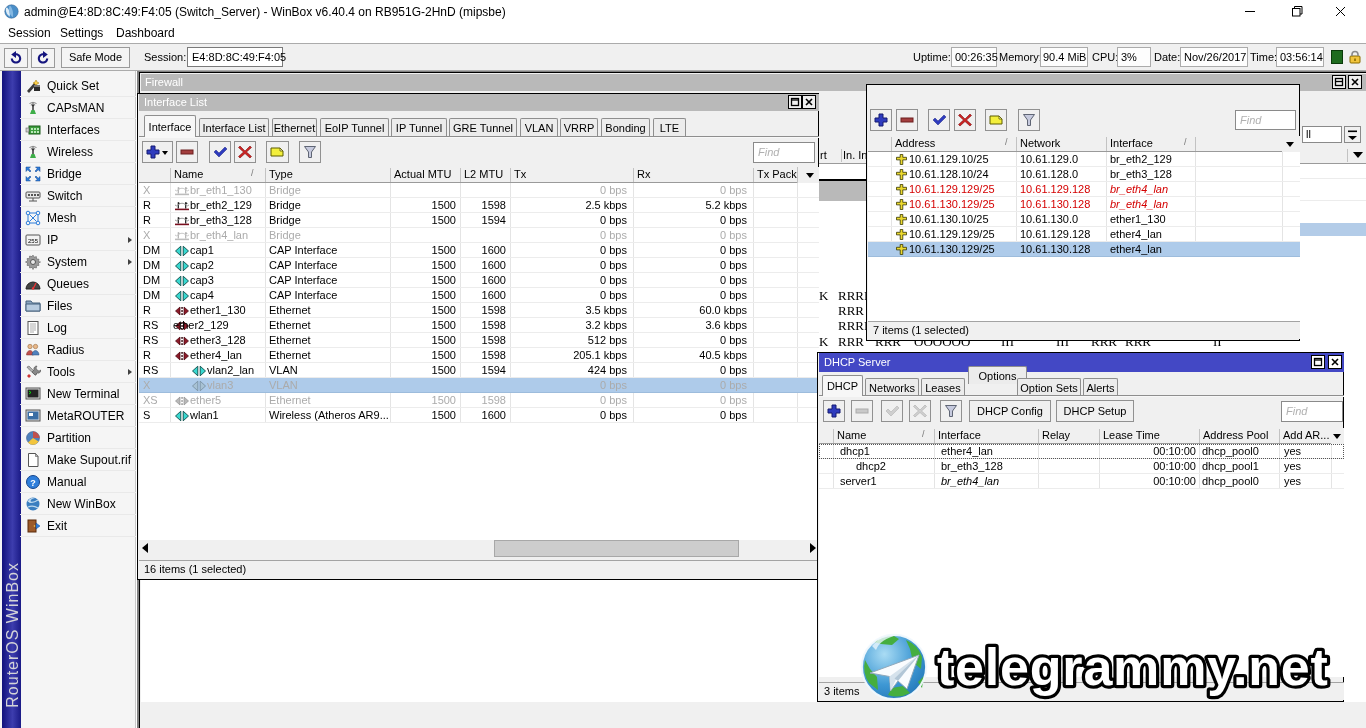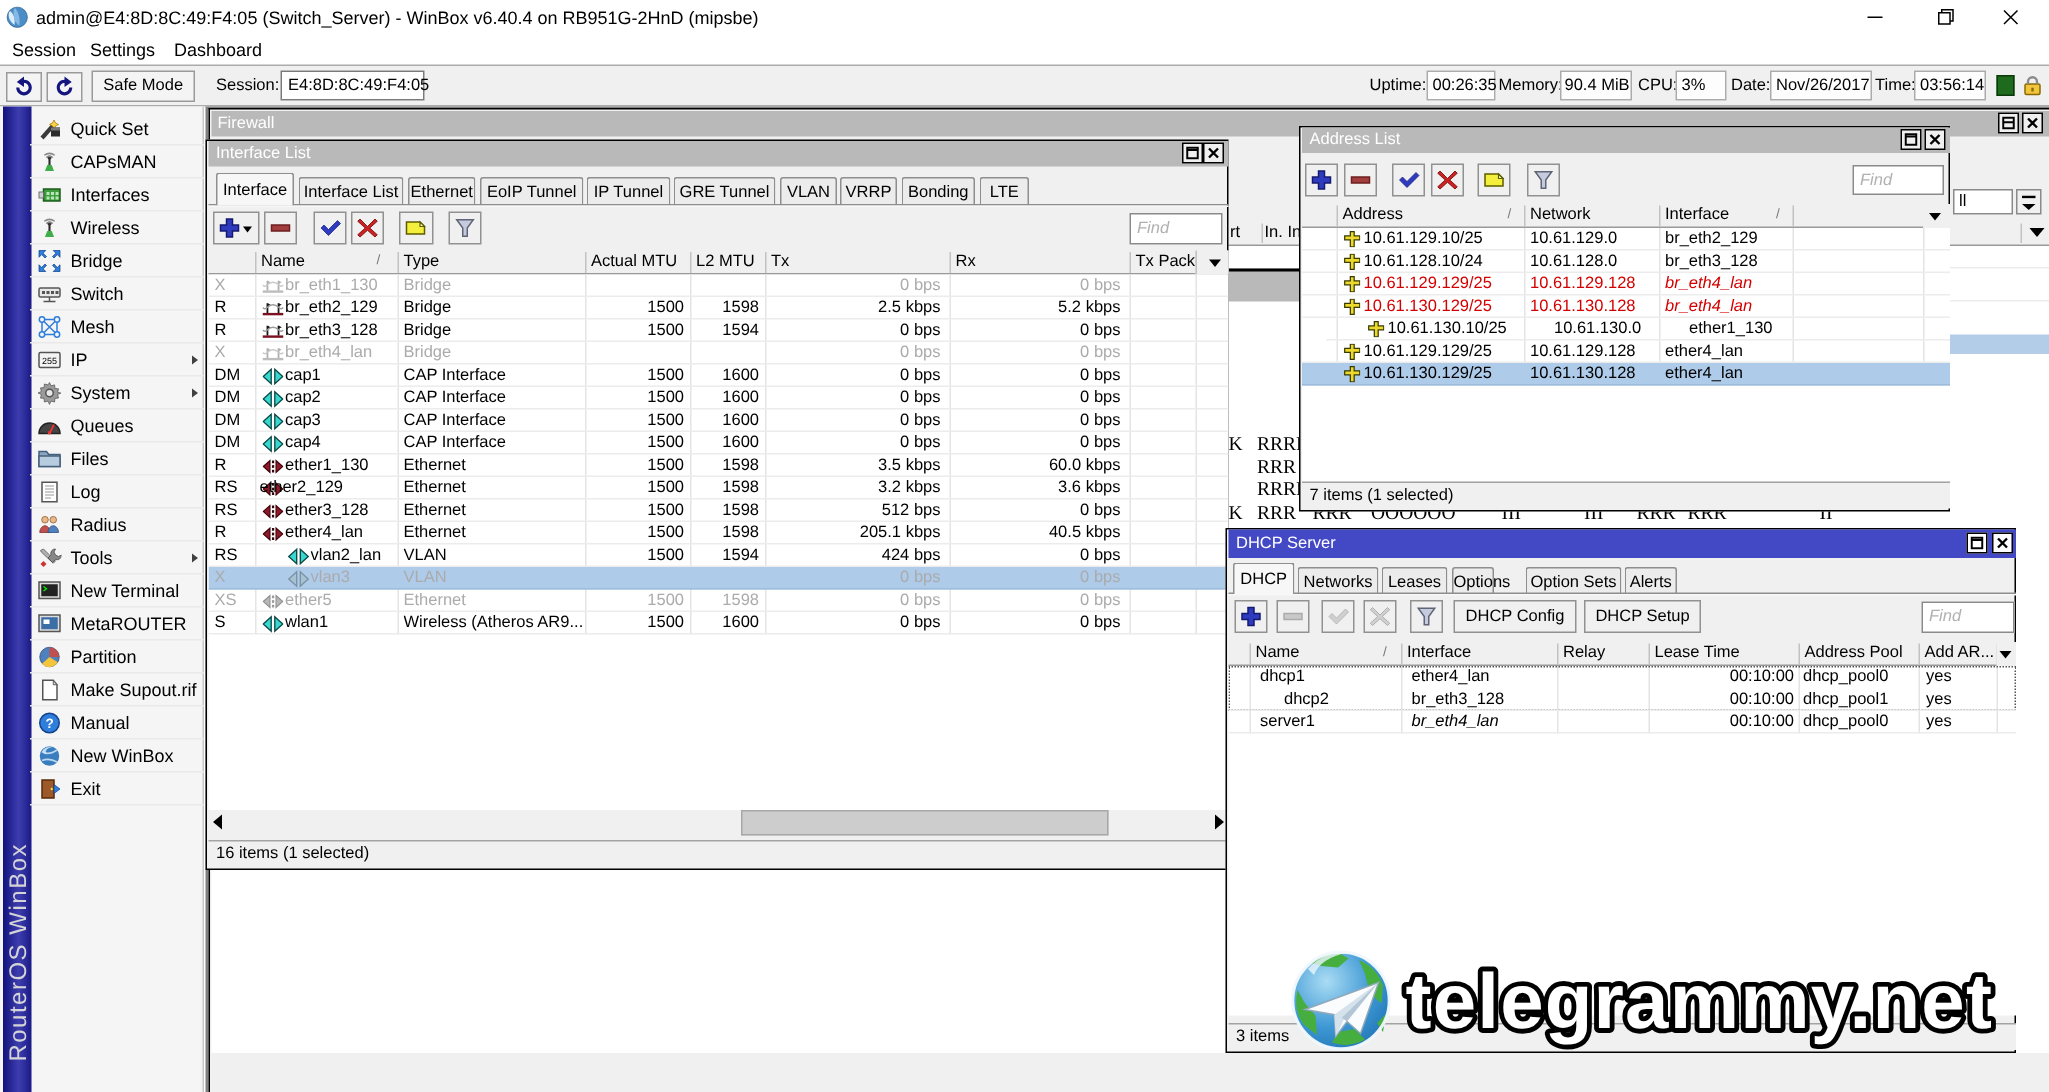--- a/index.html
+++ b/index.html
@@ -748,30 +748,20 @@
   <div class="abs" style="left:1px;top:446px;width:680px;height:17px;background:#f0f0f0;">
     <div class="abs" style="left:3px;top:3px;width:0;height:0;border-right:6px solid #000;border-top:5px solid transparent;border-bottom:5px solid transparent;"></div>
     <div class="abs" style="right:3px;top:3px;width:0;height:0;border-left:6px solid #000;border-top:5px solid transparent;border-bottom:5px solid transparent;"></div>
     <div class="abs" style="left:355px;top:0px;width:245px;height:17px;background:#cdcdcd;border:1px solid #a8a8a8;"></div>
   </div>
   <div class="statusbar" style="left:1px;bottom:1px;width:680px;height:18px;">16 items (1 selected)</div>
 
 </div>
 <div class="abs" style="left:866px;top:84px;width:434px;height:257px;background:#f0f0f0;border:1px solid #000;">
 
-  <div class="abs titlebar-inactive" style="left:1px;top:0px;width:432px;height:17px;">
-    <span class="abs" style="left:5px;top:2px;">Address List</span>
-    <div class="wbtn" style="right:19px;top:1px;"><svg width="12" height="12" fill="none" stroke="#000" stroke-width="1.3">
-          <rect x="2.5" y="2.5" width="7" height="7"></rect>
-          <path d="M2.5 4h7"></path>
-        </svg></div>
-    <div class="wbtn" style="right:3px;top:1px;"><svg width="12" height="12" stroke="#000" stroke-width="1.6">
-          <path d="M3 3l6 6M9 3l-6 6"></path>
-        </svg></div>
-  </div>
 
 <div class="tbtn" style="left:3px;top:24px;width:22px;height:22px;"><svg width="16" height="16" style="margin:2px 0 0 2px">
         <use href="#i-plus"></use>
       </svg></div>
 <div class="tbtn" style="left:29px;top:24px;width:22px;height:22px;"><svg width="16" height="16" style="margin:2px 0 0 2px">
         <use href="#i-minus"></use>
       </svg></div>
 <div class="tbtn" style="left:61px;top:24px;width:22px;height:22px;"><svg width="16" height="16" style="margin:2px 0 0 2px">
         <use href="#i-check"></use>
       </svg></div>
@@ -831,21 +821,21 @@
 <span class="cell red" style="left:242px;font-style:italic;">br_eth4_lan</span>
 </div>
 <div class="abs" style="left:0;top:45px;width:432px;height:15px;border-bottom:1px solid #ececec;line-height:15px;">
 <svg class="abs" style="left:28px;top:2px" width="11" height="11">
           <use href="#i-addr"></use>
         </svg>
 <span class="cell red" style="left:41px;">10.61.130.129/25</span>
 <span class="cell red" style="left:152px;">10.61.130.128</span>
 <span class="cell red" style="left:242px;font-style:italic;">br_eth4_lan</span>
 </div>
-<div class="abs" style="left:16px;top:60px;width:432px;height:15px;border-bottom:1px solid #ececec;line-height:15px;">
+<div class="abs" style="left:0;top:60px;width:432px;height:15px;border-bottom:1px solid #ececec;line-height:15px;">
 <svg class="abs" style="left:28px;top:2px" width="11" height="11">
           <use href="#i-addr"></use>
         </svg>
 <span class="cell" style="left:41px;">10.61.130.10/25</span>
 <span class="cell" style="left:152px;">10.61.130.0</span>
 <span class="cell" style="left:242px;">ether1_130</span>
 </div>
 <div class="abs" style="left:0;top:75px;width:432px;height:15px;border-bottom:1px solid #ececec;line-height:15px;">
 <svg class="abs" style="left:28px;top:2px" width="11" height="11">
           <use href="#i-addr"></use>
@@ -874,21 +864,21 @@
           <path d="M2.5 4h7"></path>
         </svg></div>
     <div class="wbtn" style="right:2px;top:2px;background:#fff;"><svg width="12" height="12" stroke="#000" stroke-width="1.6">
           <path d="M3 3l6 6M9 3l-6 6"></path>
         </svg></div>
   </div>
 
 <div class="tab tabsel" style="left:4px;top:22px;width:41px;height:21px;line-height:21px;">DHCP</div>
 <div class="tab" style="left:47px;top:25px;width:54px;height:18px;line-height:18px;">Networks</div>
 <div class="tab" style="left:103px;top:25px;width:44px;height:18px;line-height:18px;">Leases</div>
-<div class="tab" style="left:150px;top:25px;width:28px;height:18px;line-height:18px;">Options</div>
+<div class="tab" style="left:150px;top:13px;width:59px;height:18px;line-height:18px;">Options</div>
 <div class="tab" style="left:199px;top:25px;width:64px;height:18px;line-height:18px;">Option Sets</div>
 <div class="tab" style="left:265px;top:25px;width:35px;height:18px;line-height:18px;">Alerts</div>
 <div class="tabline" style="left:1px;top:42px;width:525px;z-index:2;"></div>
 <div class="abs" style="left:1px;top:43px;width:525px;height:1px;background:#f7f7f7;z-index:2;"></div>
 <div class="tbtn" style="left:5px;top:47px;width:22px;height:22px;"><svg width="16" height="16" style="margin:2px 0 0 2px">
         <use href="#i-plus"></use>
       </svg></div>
 <div class="tbtn" style="left:33px;top:47px;width:22px;height:22px;"><svg width="16" height="16" style="margin:2px 0 0 2px">
         <use href="#i-minus-d"></use>
       </svg></div>
@@ -924,21 +914,21 @@
       </div>
 </div>
 <div class="abs" style="left:1px;top:91px;width:525px;height:233px;background:#fff;overflow:hidden;">
 <div class="colline" style="left:14px;top:0;height:45px;"></div>
 <div class="colline" style="left:115px;top:0;height:45px;"></div>
 <div class="colline" style="left:219px;top:0;height:45px;"></div>
 <div class="colline" style="left:280px;top:0;height:45px;"></div>
 <div class="colline" style="left:380px;top:0;height:45px;"></div>
 <div class="colline" style="left:460px;top:0;height:45px;"></div>
 <div class="colline" style="left:512px;top:0;height:45px;"></div>
-<div class="abs" style="left:0;top:0px;width:525px;height:30px;outline:1px dotted #555;outline-offset:-1px;border-bottom:1px solid #ececec;line-height:15px;">
+<div class="abs" style="left:0;top:0px;width:525px;height:15px;outline:1px dotted #555;outline-offset:-1px;border-bottom:1px solid #ececec;line-height:15px;">
 <span class="cell" style="left:21px;">dhcp1</span>
 <span class="cell" style="left:122px;">ether4_lan</span>
 <span class="cell r" style="left:284px;width:93px;">00:10:00</span>
 <span class="cell" style="left:383px;">dhcp_pool0</span>
 <span class="cell" style="left:465px;">yes</span>
 </div>
 <div class="abs" style="left:0;top:15px;width:525px;height:15px;border-bottom:1px solid #ececec;line-height:15px;">
 <span class="cell" style="left:21px;margin-left:16px;">dhcp2</span>
 <span class="cell" style="left:122px;">br_eth3_128</span>
 <span class="cell r" style="left:284px;width:93px;">00:10:00</span>

